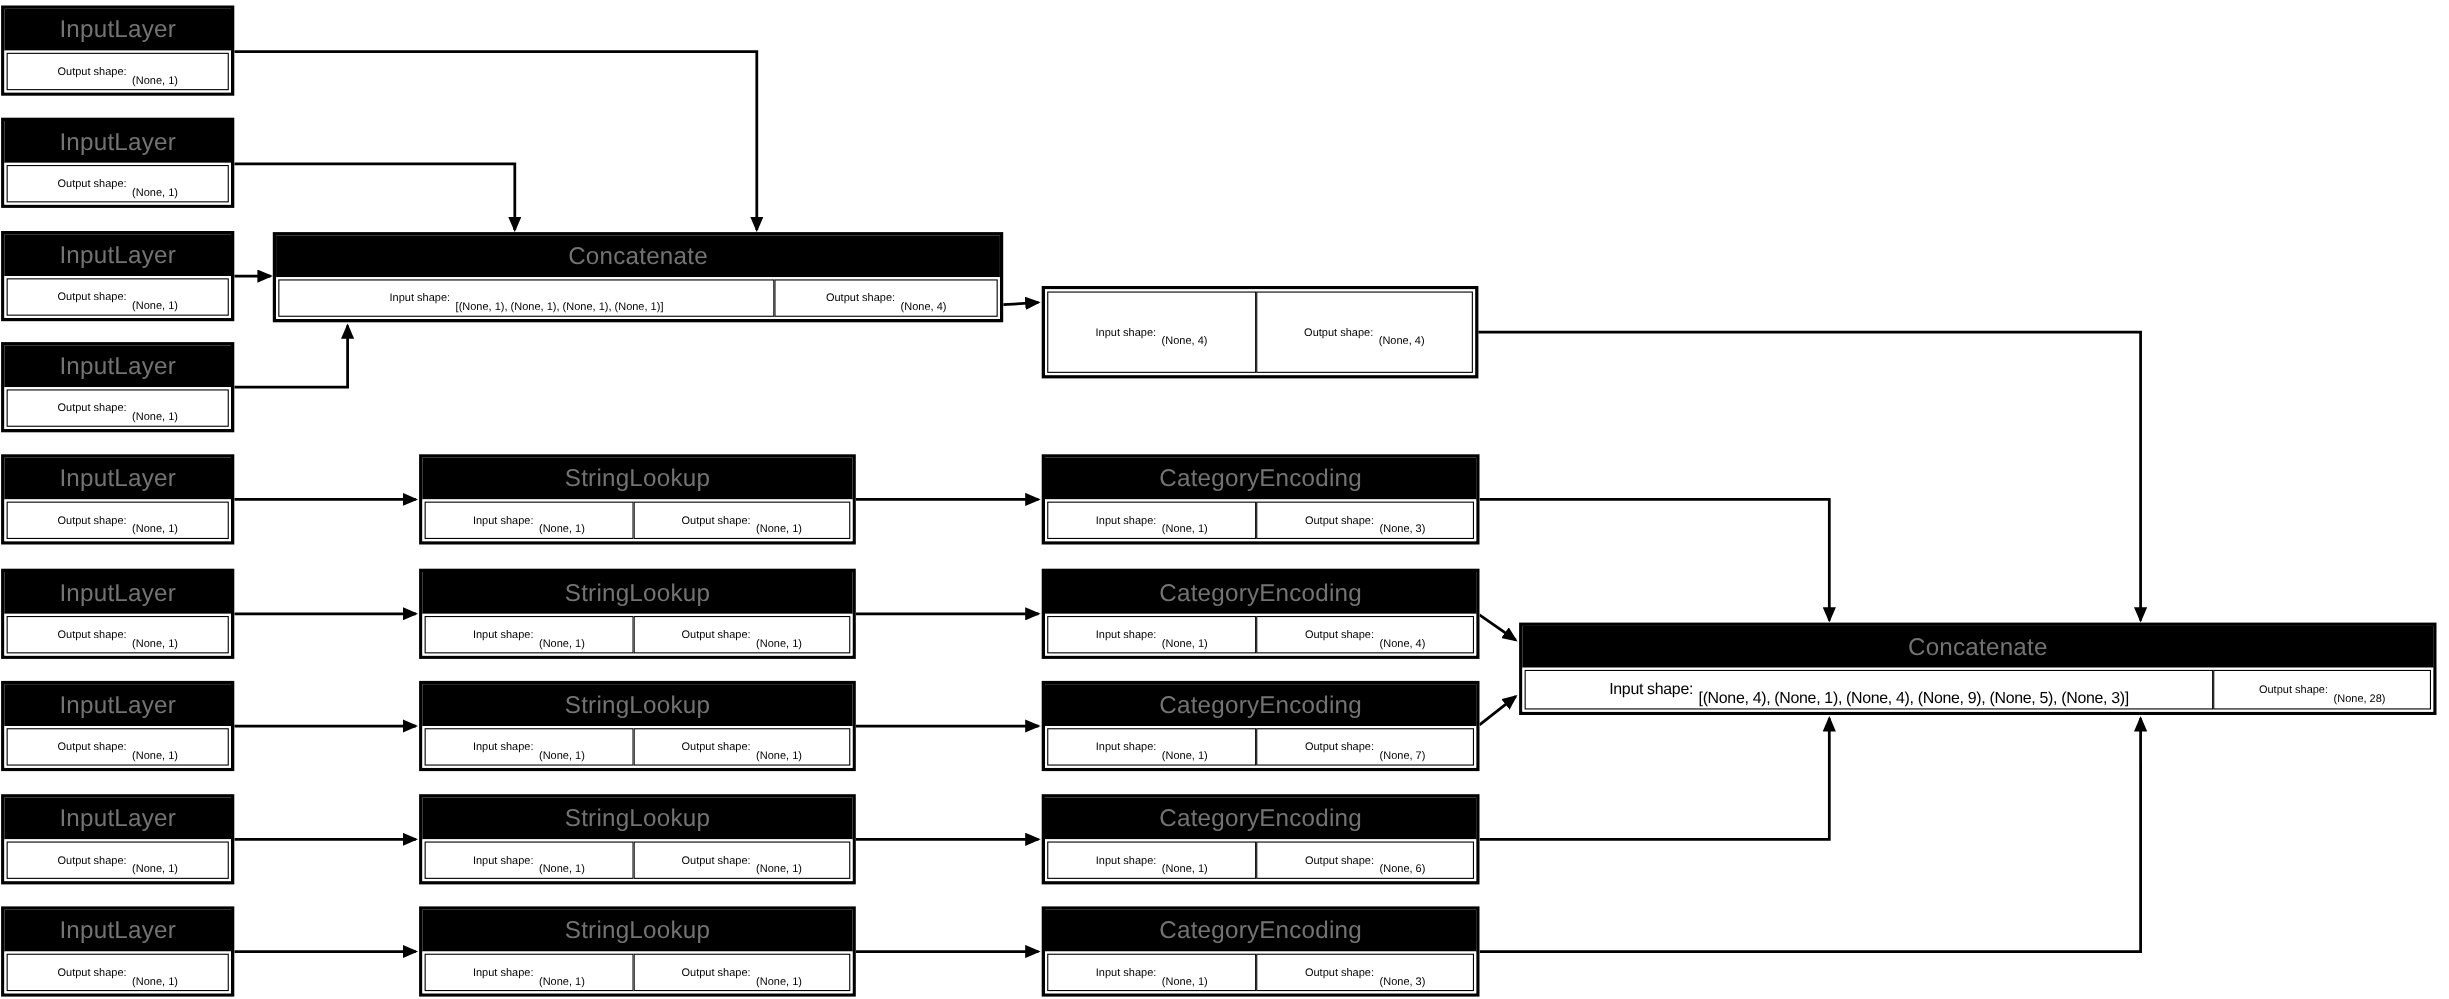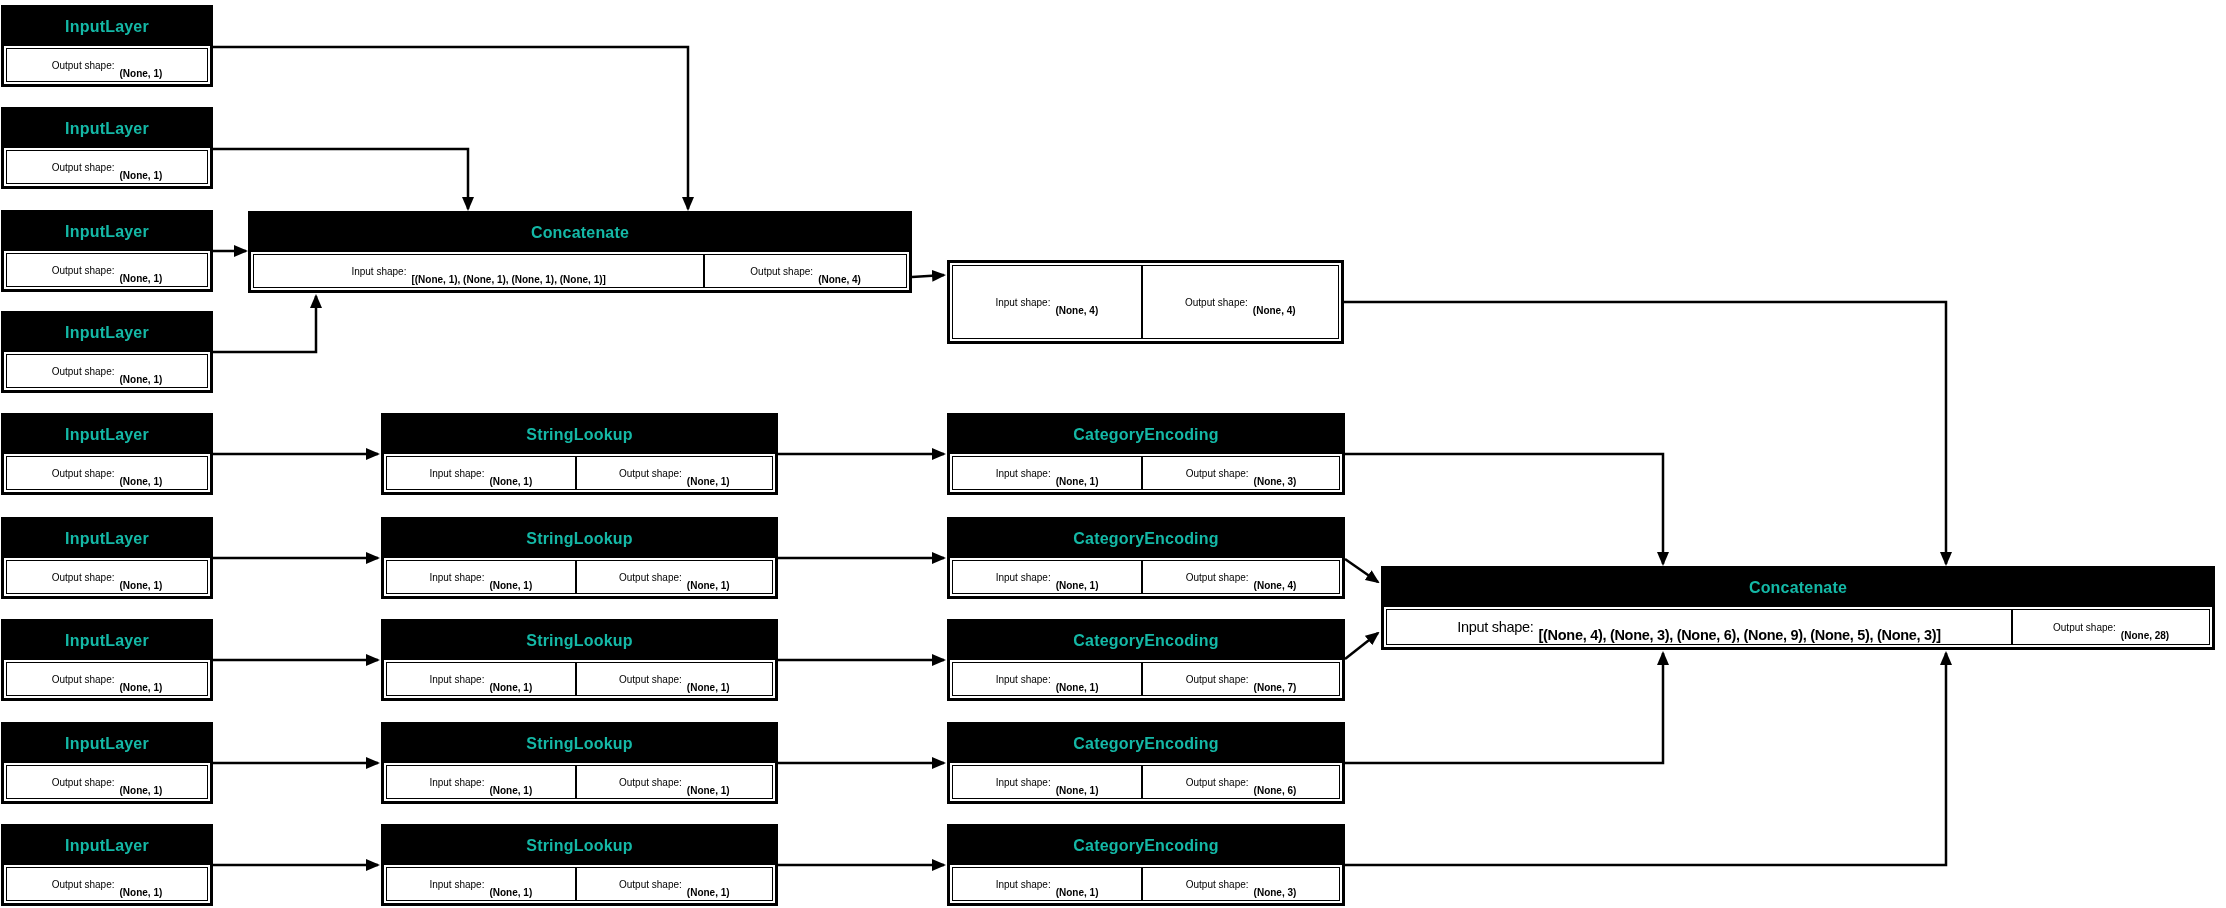--- a/index.html
+++ b/index.html
@@ -6,34 +6,34 @@
   .canvas {
     position:relative; width:2226px; height:908px; background:#ffffff;
     font-family:"Liberation Sans", sans-serif; overflow:hidden;
   }
   .edges { position:absolute; left:0; top:0; width:2226px; height:908px; }
   .node {
     position:absolute; box-sizing:border-box; background:#ffffff;
     border:3px solid #000; display:flex; flex-direction:column;
   }
   .node .title {
-    background:#000; color:#14b8a6; font-weight:bold; font-size:16px;
+    background:#000; color:#737373; font-weight:normal; font-size:22px;
     letter-spacing:0.2px; flex:0 0 38px; display:flex;
     align-items:center; justify-content:center;
   }
   .node .cells {
     flex:1 1 auto; display:flex; background:#ffffff; padding:2px;
   }
   .node .cell {
     box-sizing:border-box; border:1.5px solid #000; background:#fff;
     display:flex; align-items:center; justify-content:center;
     white-space:nowrap; overflow:hidden; font-size:10px; color:#000;
     flex:1 1 auto;
   }
-  .node .cell b { font-weight:bold; margin-left:5px;margin-top:16px; }
+  .node .cell b { font-weight:normal; margin-left:5px;margin-top:16px; }
   .cell.tight { font-size:14.5px; letter-spacing:-0.3px; }
   .cell.fixed { flex:0 0 auto; }
 </style>
 </head>
 <body>
 
 <div class="canvas">
 
   <svg class="edges" width="2226" height="908" viewBox="0 0 2226 908">
     <defs>
@@ -310,21 +310,21 @@
           <b>(None, 3)</b>
         </div>
     </div>
   </div>
 
   <div class="node" style="left:1381px;top:566px;width:834px;height:84px">
     <div class="title">Concatenate</div>
     <div class="cells">
       <div class="cell fixed tight" style="width:76%">
           <span>Input shape:</span>
-          <b>[(None, 4), (None, 3), (None, 6), (None, 9), (None, 5), (None, 3)]</b>
+          <b>[(None, 4), (None, 1), (None, 4), (None, 9), (None, 5), (None, 3)]</b>
         </div>
       <div class="cell">
           <span>Output shape:</span>
           <b>(None, 28)</b>
         </div>
     </div>
   </div>
 
 </div>
 

